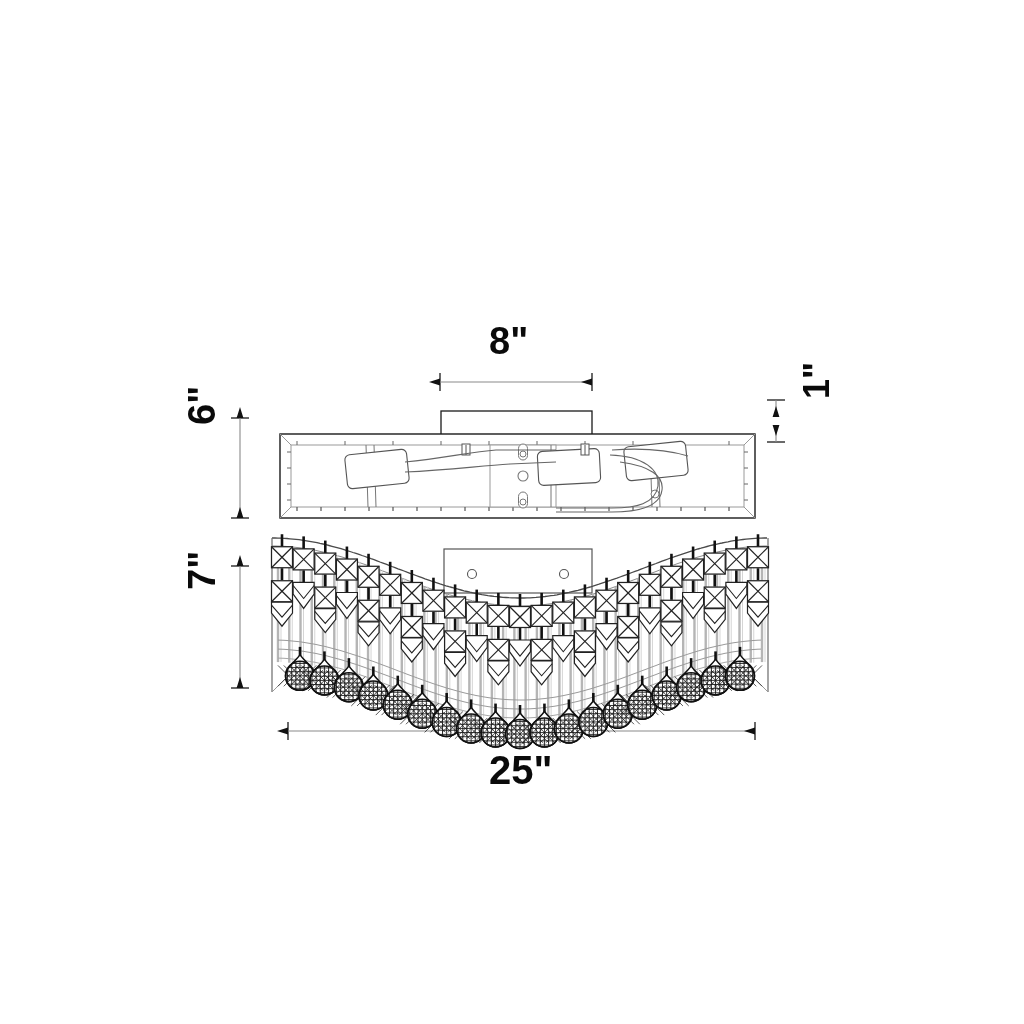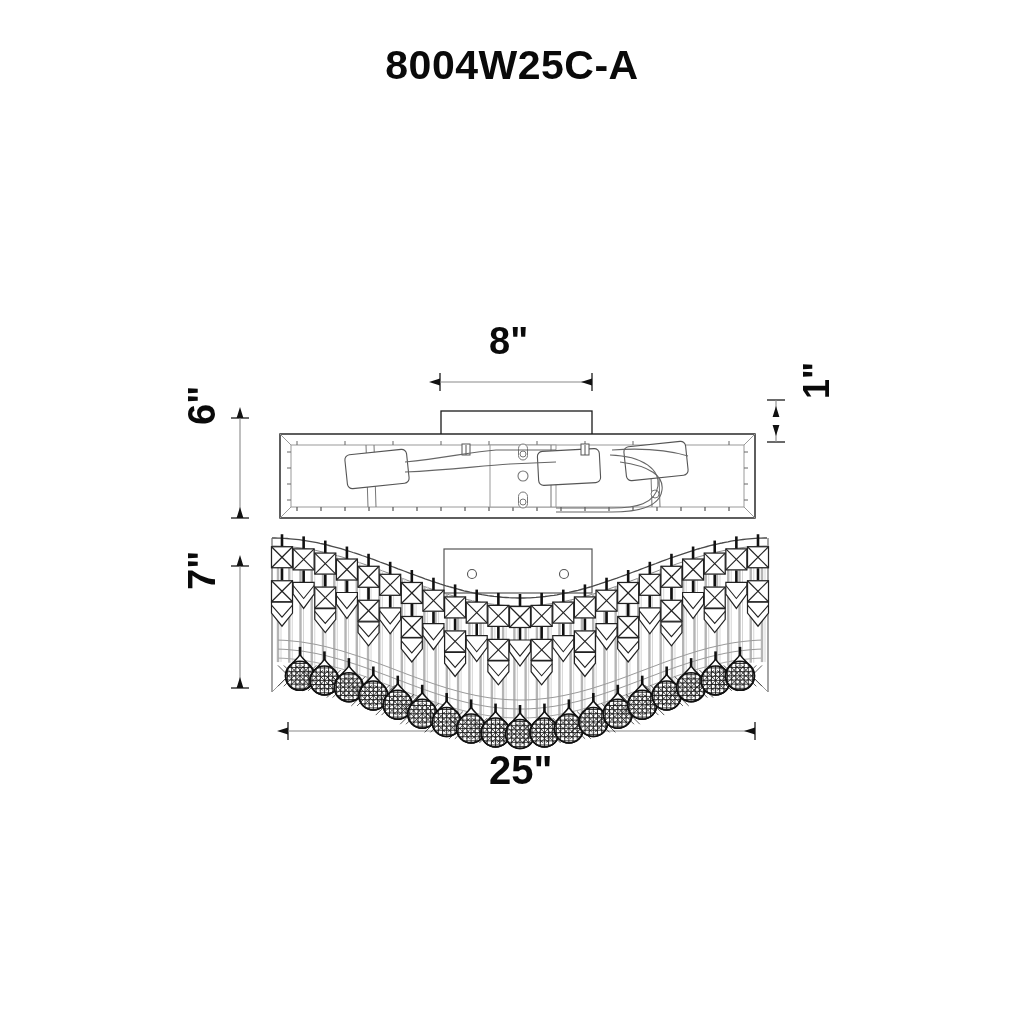--- a/index.html
+++ b/index.html
@@ -70,21 +70,20 @@
     top: 748px;
     font-size: 40px;
   }
   svg { display: block; }
 </style>
 </head>
 <body>
 
 <div id="sheet">
 
-  <div class="title-text">8004W25C-A</div>
 
   <div class="dim-label dim-8">8"</div>
   <div class="dim-label dim-1">1"</div>
   <div class="dim-label dim-6">6"</div>
   <div class="dim-label dim-7">7"</div>
   <div class="dim-label dim-25">25"</div>
 
   <svg id="art" width="1024" height="1024" viewBox="0 0 1024 1024">
     <defs>
       <marker id="arrL" markerWidth="12" markerHeight="8" refX="11" refY="4" orient="auto" markerUnits="userSpaceOnUse">

